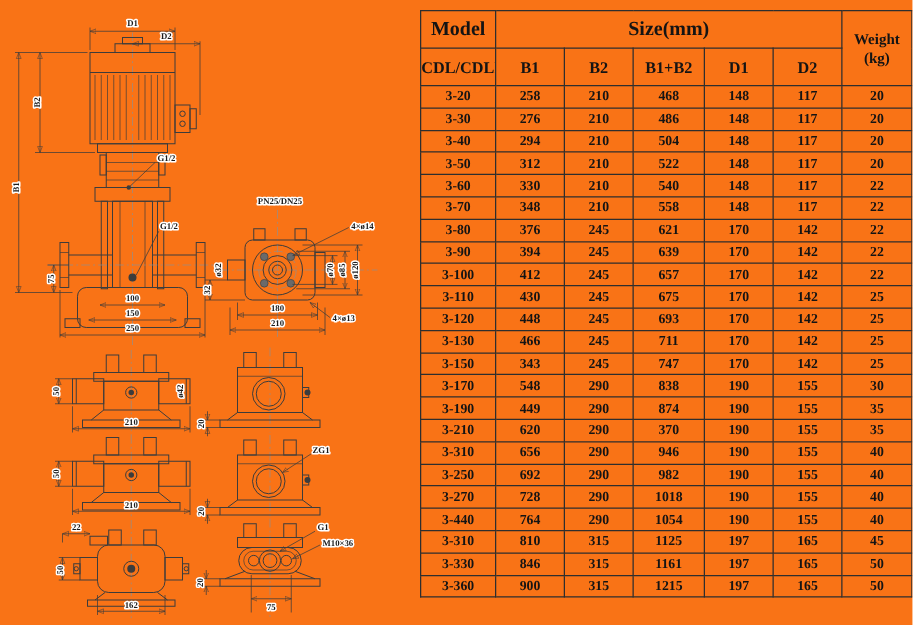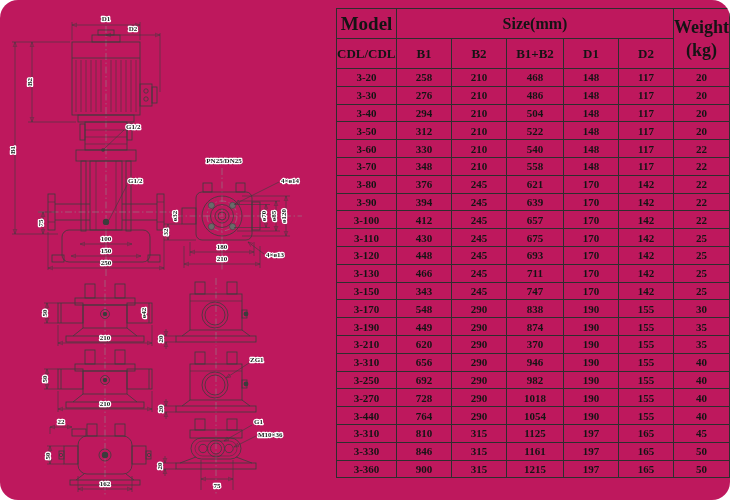--- a/index.html
+++ b/index.html
@@ -1,40 +1,40 @@
 <!DOCTYPE html>
 <html><head>
 <meta charset="utf-8">
 <style>
   html,body{margin:0;padding:0;background:#fff;}
-  .stage{position:relative;width:730px;height:500px;background:#be185d;overflow:hidden;
-         font-family:"Liberation Serif","DejaVu Serif",serif;border-radius:18px;}
+  .stage{position:relative;width:730px;height:500px;background:#f97316;overflow:hidden;
+         font-family:"Liberation Serif","DejaVu Serif",serif;}
   
   .drawing-pane{position:absolute;left:0;top:0;width:335px;height:500px;}
   .dwg line,.dwg rect,.dwg circle,.dwg path,.dwg ellipse{stroke:#3c3c3c;stroke-width:.8;fill:none;}
   .dwg .cl{stroke-dasharray:7 2.5 1.5 2.5;stroke-width:.55;stroke:#8f8f8f;}
   .dwg .dim{stroke-width:.6;}
   .dwg .thin{stroke-width:.55;}
   .dwg .solid{fill:#3c3c3c;stroke:none;}
   .dwg .hole{fill:#6a6a6a;stroke:#3c3c3c;stroke-width:.5;}
   .dwg text{font:bold 7px "Liberation Serif","DejaVu Serif",serif;fill:#1b1b1b;stroke:none;}
   .dwg text.bg{paint-order:stroke;stroke:#ffffff;stroke-width:2.4px;stroke-linejoin:round;}
   
   .table-pane{position:absolute;left:336px;top:8px;width:393px;height:470px;}
   table.spec{width:393px;height:470px;border-collapse:collapse;table-layout:fixed;
              font-family:"Liberation Serif","DejaVu Serif",serif;font-weight:bold;color:#141414;}
   table.spec th,table.spec td{border:1px solid #2e2e2e;text-align:center;vertical-align:middle;padding:0;overflow:hidden;}
   thead tr{height:30px;}
   tbody tr{height:17.8px;}
   td{font-size:11px;}
-  th.h-model{font-size:19px;}
+  th.h-model{font-size:16px;}
   th.h-size{font-size:16px;}
   th.h-sub{font-size:13px;}
   th.h-col{font-size:13px;}
-  th.h-weight{font-size:18px;line-height:1.25;}
+  th.h-weight{font-size:12px;line-height:1.25;}
 </style>
 </head>
 <body>
 
 <div class="stage">
 
   <div class="drawing-pane">
     <svg class="dwg" width="335" height="500" viewBox="0 0 335 500">
       <defs>
         <marker id="ar" viewBox="0 0 10 10" refX="9" refY="5" markerWidth="9" markerHeight="9" orient="auto-start-reverse">

